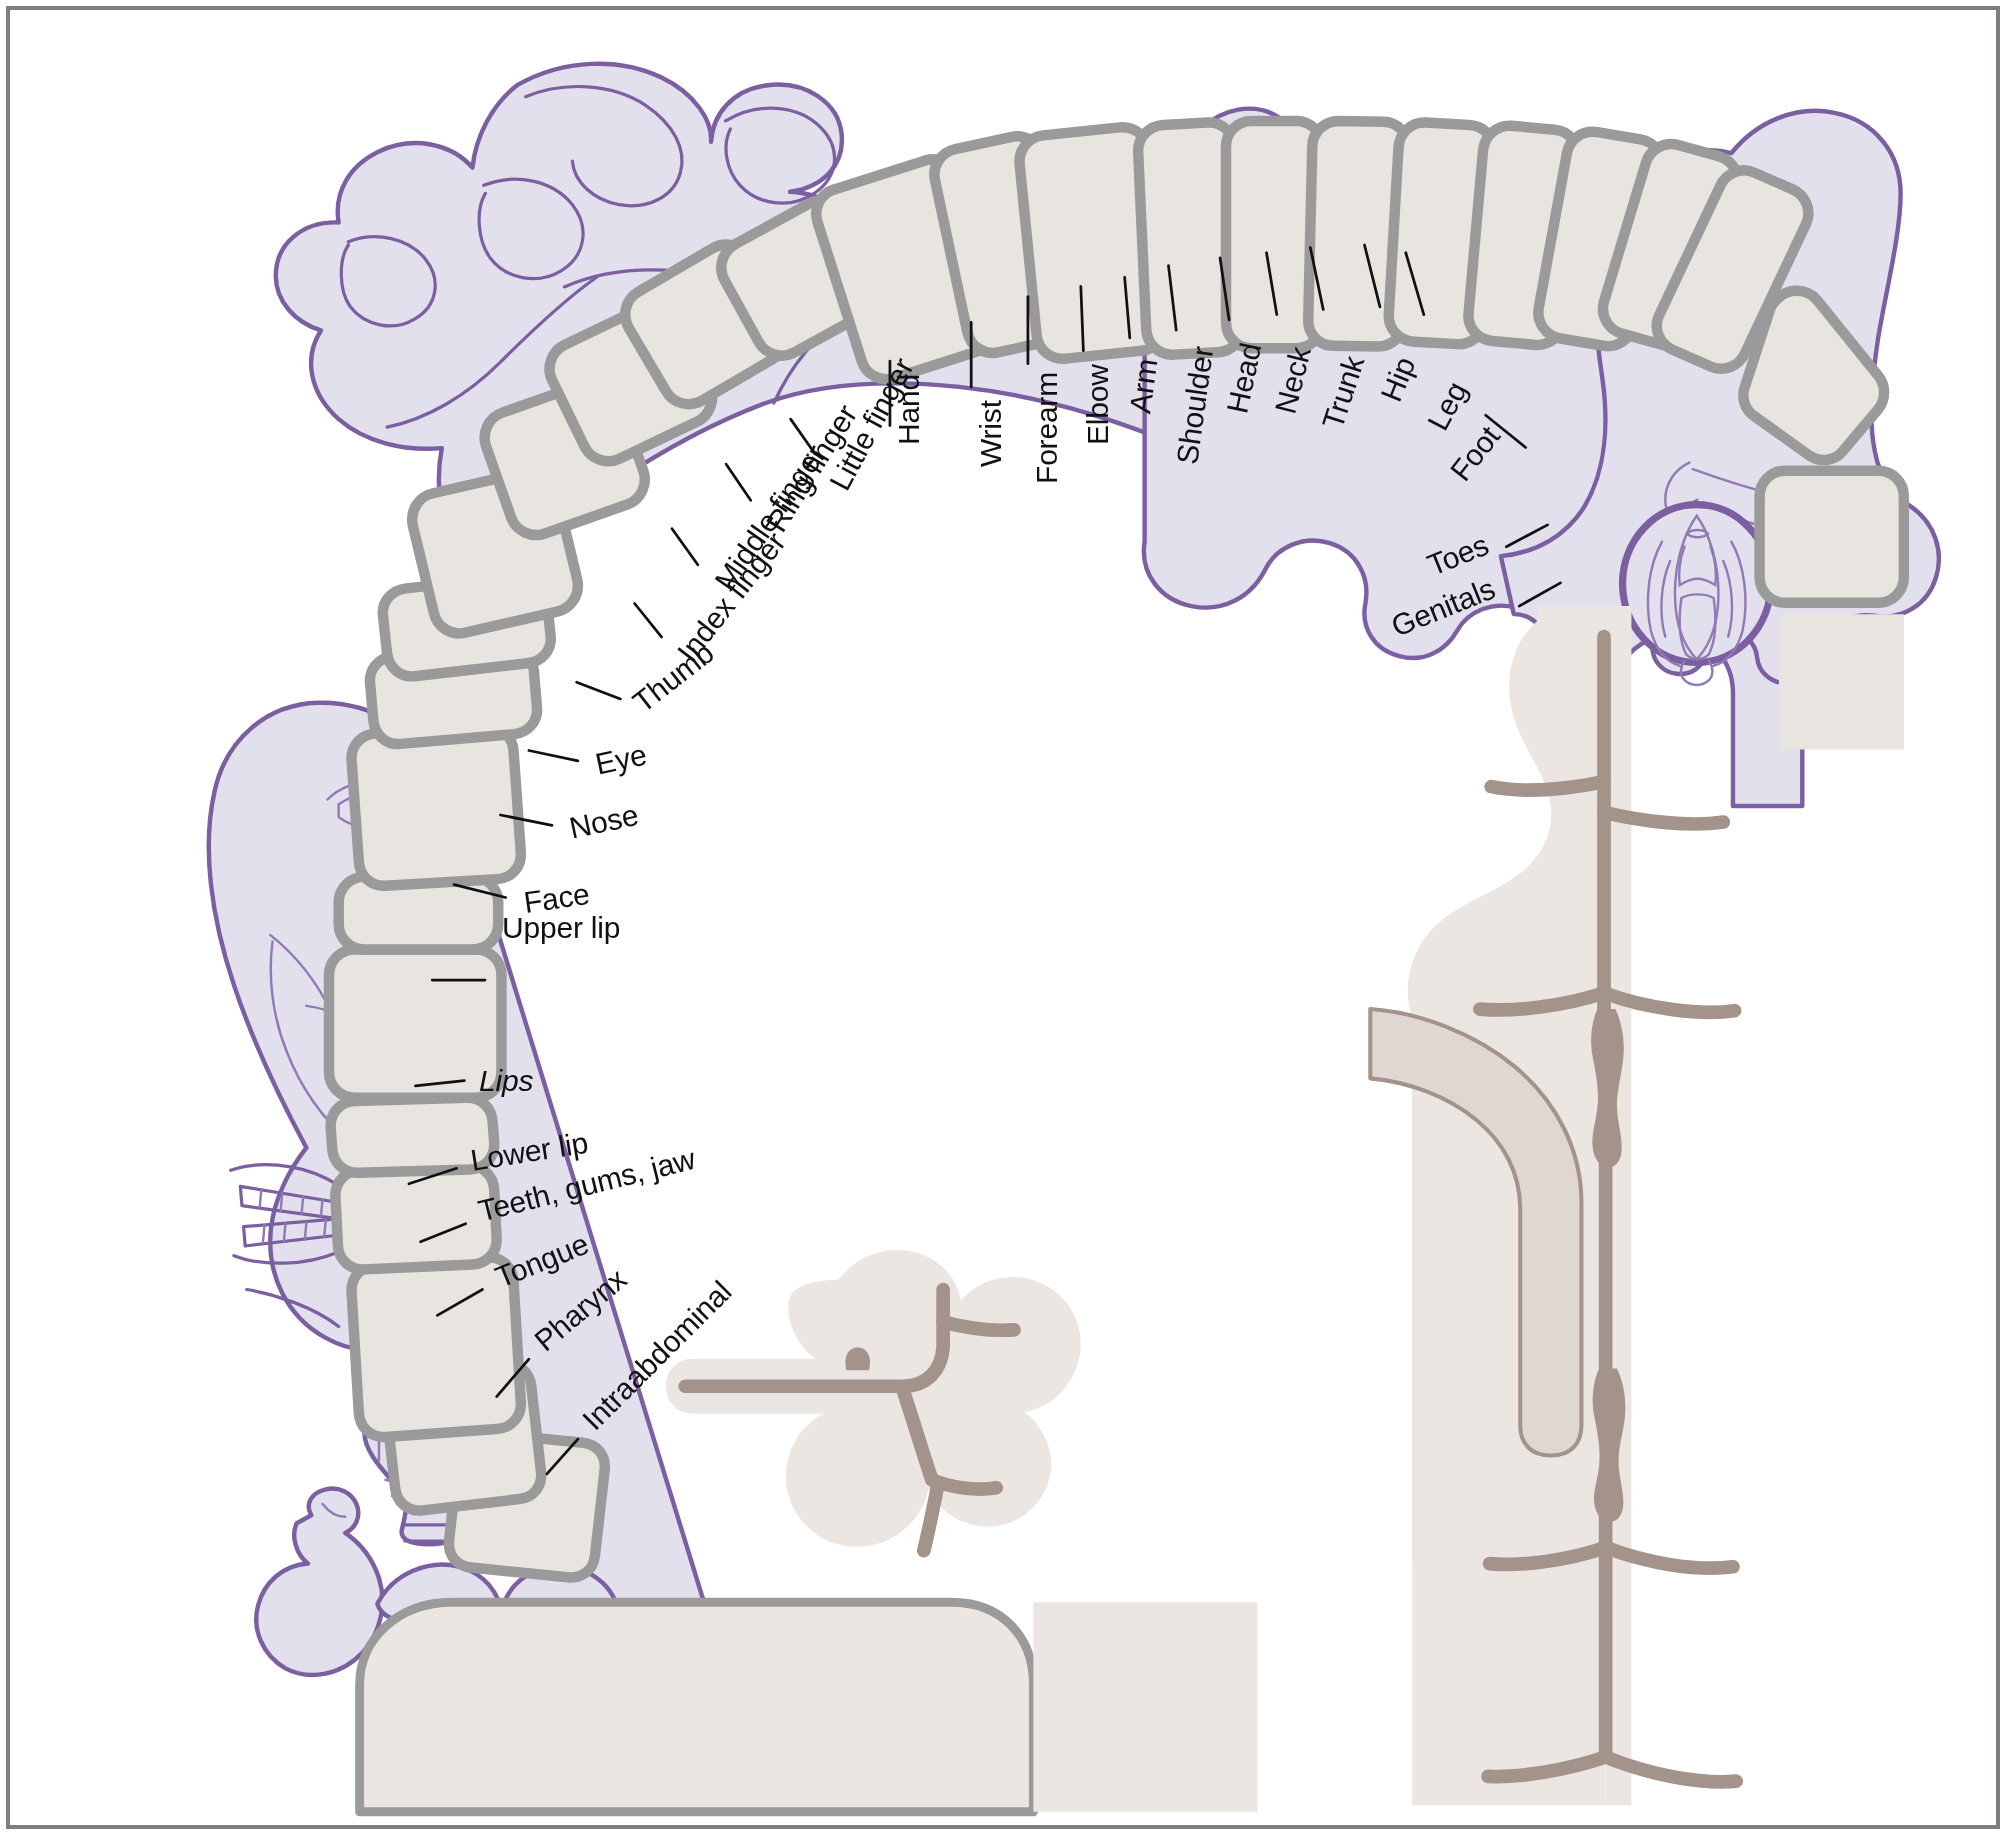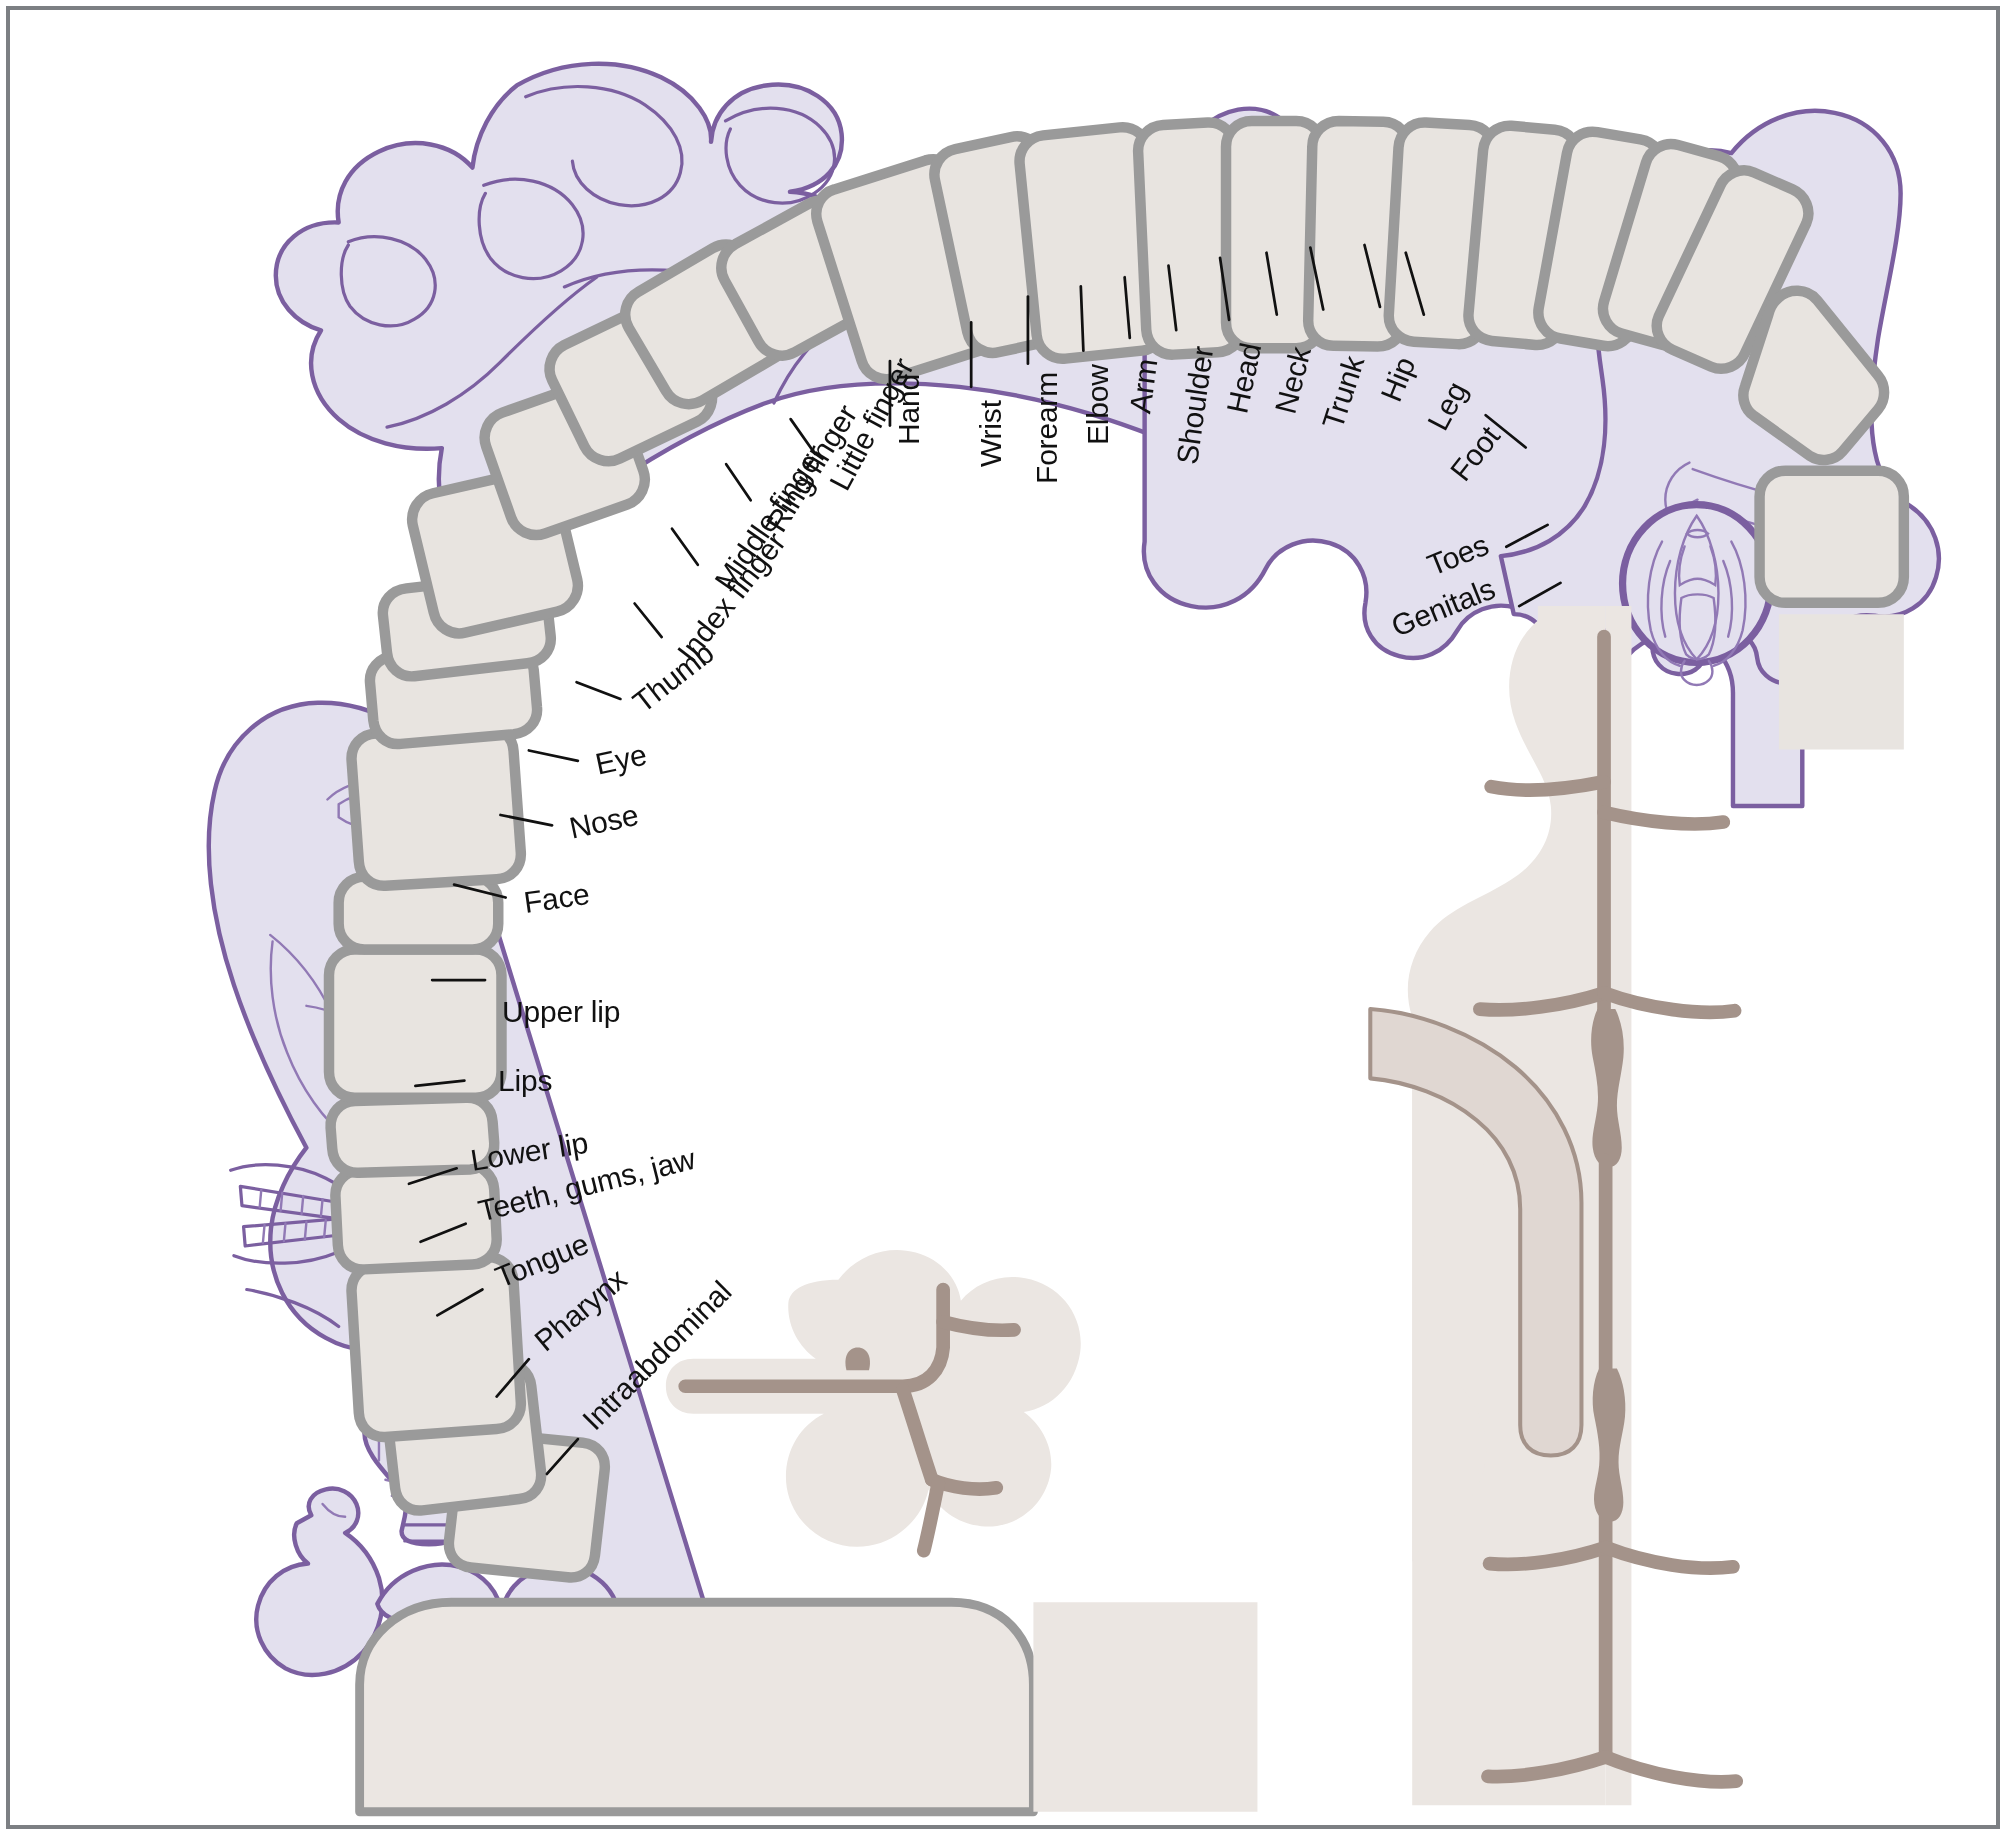--- a/index.html
+++ b/index.html
@@ -486,22 +486,22 @@
       <div class="lbl" style="left: 1429px; top: 567px; transform: translateY(-50%) rotate(-22deg);">Toes</div>
       <div class="lbl" style="left: 1393px; top: 628px; transform: translateY(-50%) rotate(-22deg);">Genitals</div>
       <div class="lbl" style="left: 838px; top: 488px; transform: translateY(-50%) rotate(-62deg);">Little finger</div>
       <div class="lbl" style="left: 774px; top: 529px; transform: translateY(-50%) rotate(-58deg);">Ring finger</div>
       <div class="lbl" style="left: 722px; top: 587px; transform: translateY(-50%) rotate(-55deg);">Middle finger</div>
       <div class="lbl" style="left: 684px; top: 658px; transform: translateY(-50%) rotate(-52deg);">Index finger</div>
       <div class="lbl" style="left: 637px; top: 706px; transform: translateY(-50%) rotate(-38deg);">Thumb</div>
       <div class="lbl" style="left: 596px; top: 765px; transform: translateY(-50%) rotate(-12deg);">Eye</div>
       <div class="lbl" style="left: 570px; top: 829px; transform: translateY(-50%) rotate(-12deg);">Nose</div>
       <div class="lbl" style="left: 524px; top: 903px; transform: translateY(-50%) rotate(-8deg);">Face</div>
-      <div class="lbl" style="left: 502px; top: 1012px; transform: translateY(-50%) rotate(0deg);">Upper lip</div>
-      <div class="lbl" style="left: 498px; top: 1081px; transform: translateY(-50%) rotate(0deg);">Lips</div>
+      <div class="lbl" style="left: 502px; top: 928px; transform: translateY(-50%) rotate(0deg);">Upper lip</div>
+      <div class="lbl" style="left: 479px; top: 1081px; transform: translateY(-50%) rotate(0deg); font-style: italic;">Lips</div>
       <div class="lbl" style="left: 471px; top: 1161px; transform: translateY(-50%) rotate(-9deg);">Lower lip</div>
       <div class="lbl" style="left: 479px; top: 1212px; transform: translateY(-50%) rotate(-14deg);">Teeth, gums, jaw</div>
       <div class="lbl" style="left: 497px; top: 1279px; transform: translateY(-50%) rotate(-22deg);">Tongue</div>
       <div class="lbl" style="left: 539px; top: 1345px; transform: translateY(-50%) rotate(-40deg);">Pharynx</div>
       <div class="lbl" style="left: 588px; top: 1425px; transform: translateY(-50%) rotate(-45deg);">Intraabdominal</div>
     </div>
 
 </div>
 
 

